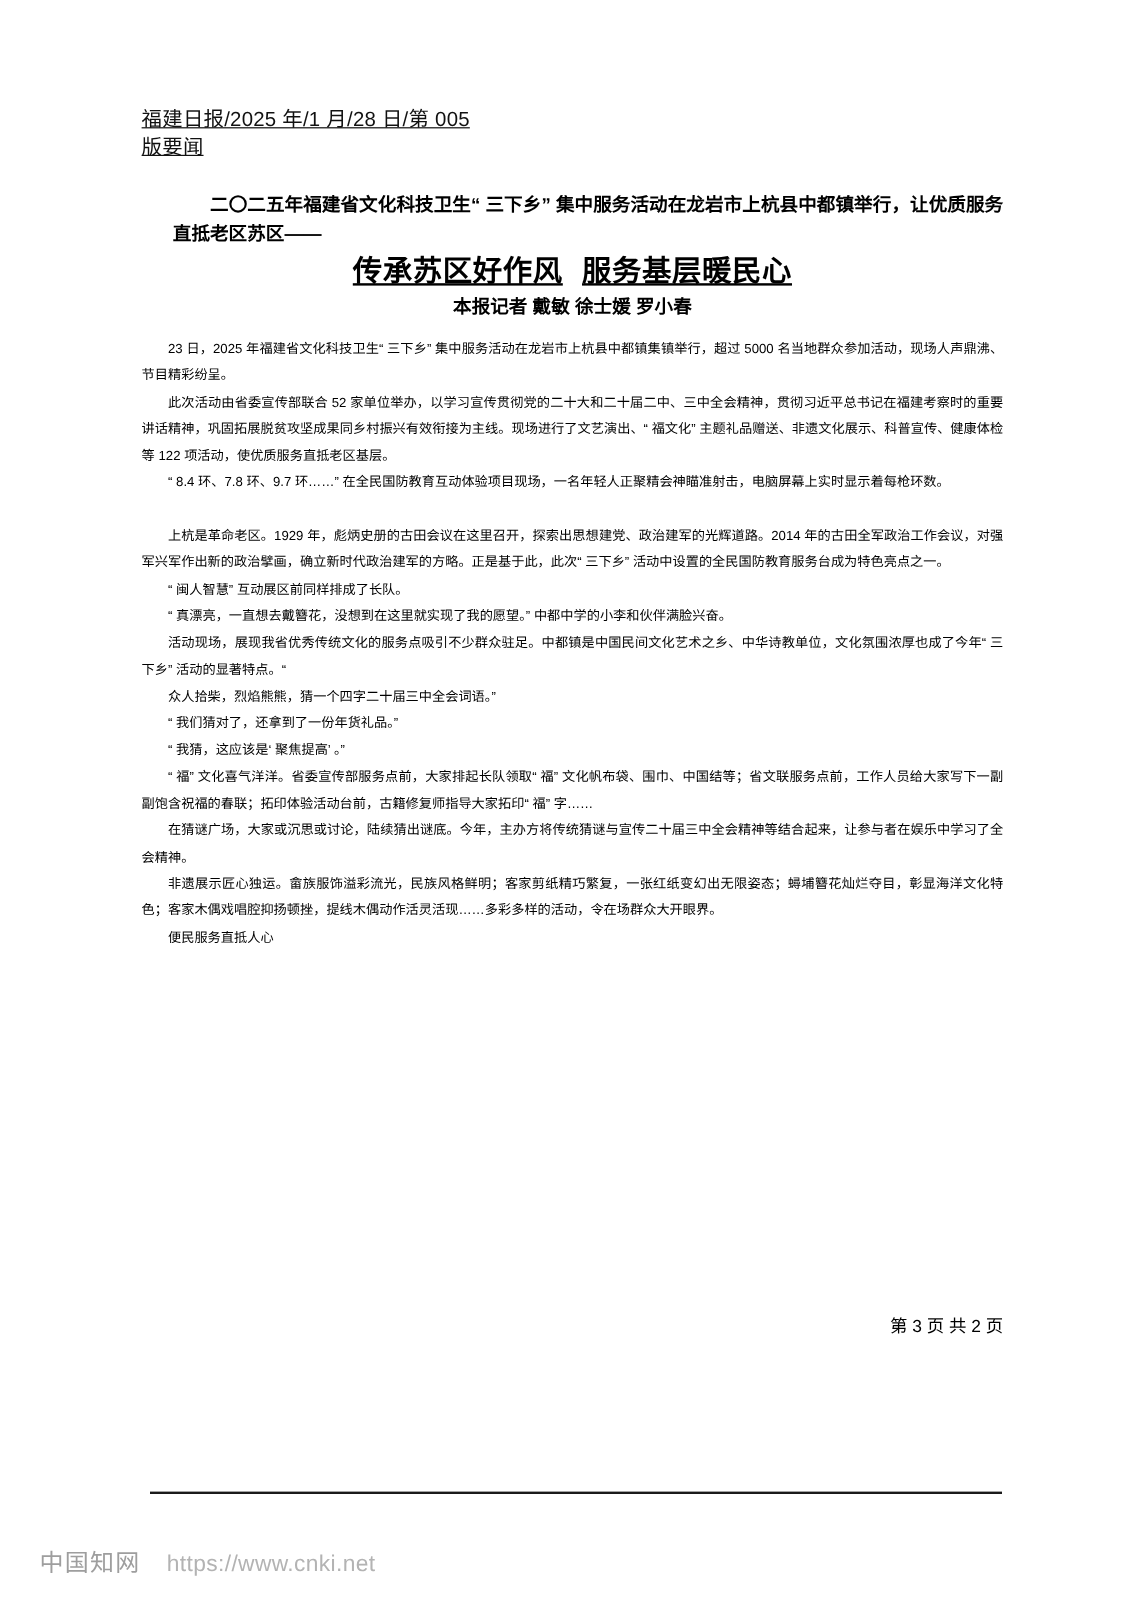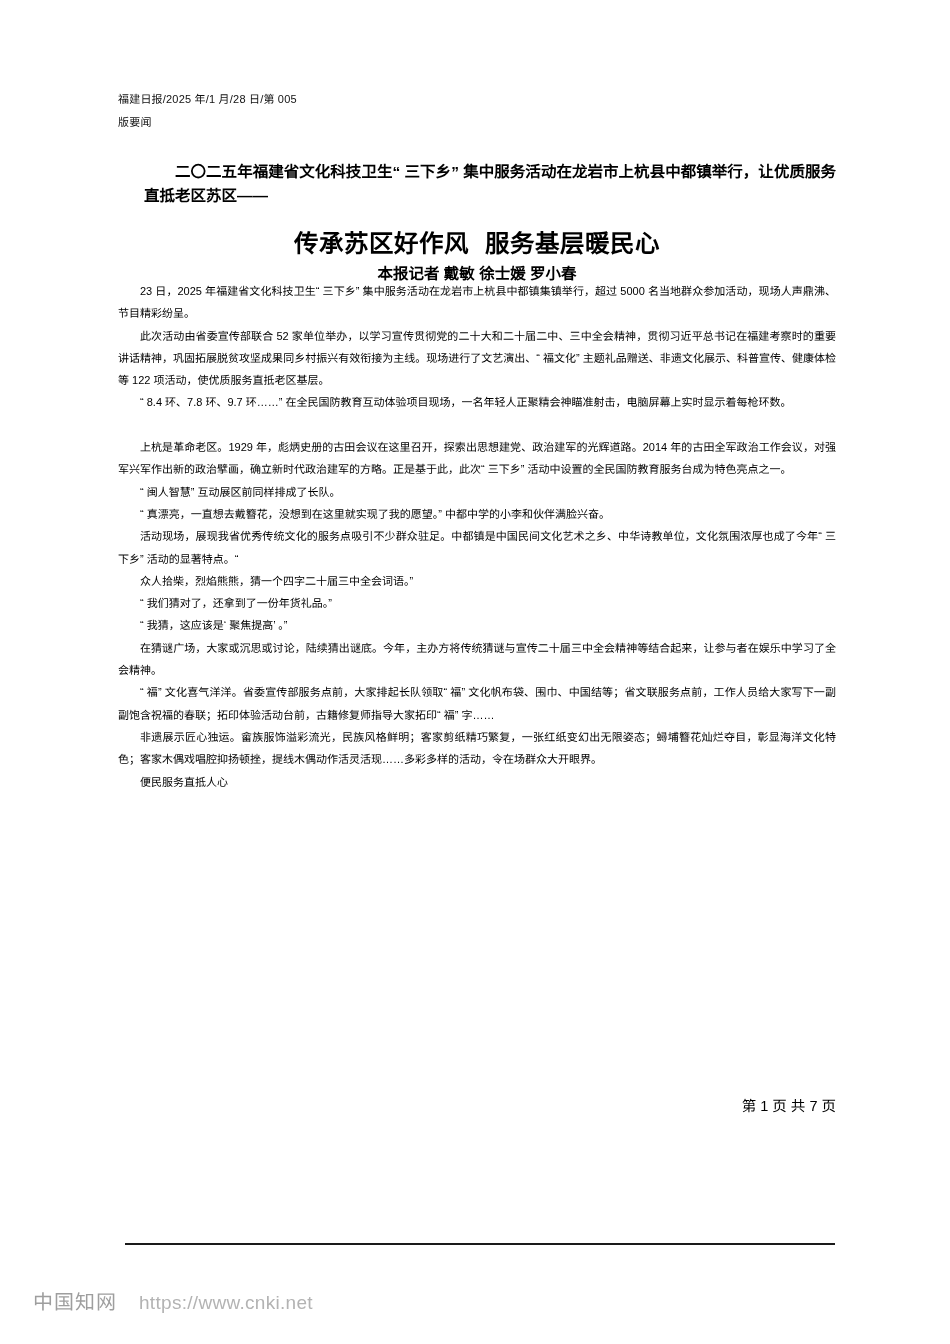--- a/index.html
+++ b/index.html
@@ -23,50 +23,52 @@
     height: 1344px;
     background: #fff;
   }
 
   
   .masthead {
     position: absolute;
     left: 118px;
     top: 88px;
     width: 420px;
-    font-size: 11px;
+    font-size: 17px;
     line-height: 23px;
     letter-spacing: .2px;
     color: #111;
+    text-decoration: underline;
   }
 
   
   .titleblock {
     position: absolute;
     left: 118px;
     top: 160px;
     width: 718px;
   }
   .shoulder {
     font-size: 15.5px;
     font-weight: bold;
     line-height: 24px;
     text-indent: 2em;
     text-align: justify;
     text-justify: inter-ideograph;
     color: #000;
     margin-left: 26px;
   }
   .headline {
-    margin-top: 20px;
+    margin-top: 3px;
     text-align: center;
     font-size: 24.5px;
     font-weight: bold;
     line-height: 32px;
     letter-spacing: .5px;
+    text-decoration: underline;
   }
   .headline .gap { display:inline-block; width: 16px; }
   .byline {
     margin-top: 2px;
     text-align: center;
     font-size: 15.5px;
     font-weight: bold;
     line-height: 24px;
   }
 
@@ -155,27 +157,27 @@
       <p>23 日，2025 年福建省文化科技卫生“ 三下乡” 集中服务活动在龙岩市上杭县中都镇集镇举行，超过 5000 名当地群众参加活动，现场人声鼎沸、节目精彩纷呈。</p>
       <p>此次活动由省委宣传部联合 52 家单位举办，以学习宣传贯彻党的二十大和二十届二中、三中全会精神，贯彻习近平总书记在福建考察时的重要讲话精神，巩固拓展脱贫攻坚成果同乡村振兴有效衔接为主线。现场进行了文艺演出、“ 福文化” 主题礼品赠送、非遗文化展示、科普宣传、健康体检等 122 项活动，使优质服务直抵老区基层。</p>
       <p>“ 8.4 环、7.8 环、9.7 环……” 在全民国防教育互动体验项目现场，一名年轻人正聚精会神瞄准射击，电脑屏幕上实时显示着每枪环数。</p>
       <p class="spaced">上杭是革命老区。1929 年，彪炳史册的古田会议在这里召开，探索出思想建党、政治建军的光辉道路。2014 年的古田全军政治工作会议，对强军兴军作出新的政治擘画，确立新时代政治建军的方略。正是基于此，此次“ 三下乡” 活动中设置的全民国防教育服务台成为特色亮点之一。</p>
       <p>“ 闽人智慧” 互动展区前同样排成了长队。</p>
       <p>“ 真漂亮，一直想去戴簪花，没想到在这里就实现了我的愿望。” 中都中学的小李和伙伴满脸兴奋。</p>
       <p>活动现场，展现我省优秀传统文化的服务点吸引不少群众驻足。中都镇是中国民间文化艺术之乡、中华诗教单位，文化氛围浓厚也成了今年“ 三下乡” 活动的显著特点。“</p>
       <p>众人拾柴，烈焰熊熊，猜一个四字二十届三中全会词语。”</p>
       <p>“ 我们猜对了，还拿到了一份年货礼品。”</p>
       <p>“ 我猜，这应该是‘ 聚焦提高’ 。”</p>
+      <p>“ 福” 文化喜气洋洋。省委宣传部服务点前，大家排起长队领取“ 福” 文化帆布袋、围巾、中国结等；省文联服务点前，工作人员给大家写下一副副饱含祝福的春联；拓印体验活动台前，古籍修复师指导大家拓印“ 福” 字……</p>
       <p>在猜谜广场，大家或沉思或讨论，陆续猜出谜底。今年，主办方将传统猜谜与宣传二十届三中全会精神等结合起来，让参与者在娱乐中学习了全会精神。</p>
-      <p>“ 福” 文化喜气洋洋。省委宣传部服务点前，大家排起长队领取“ 福” 文化帆布袋、围巾、中国结等；省文联服务点前，工作人员给大家写下一副副饱含祝福的春联；拓印体验活动台前，古籍修复师指导大家拓印“ 福” 字……</p>
       <p>非遗展示匠心独运。畲族服饰溢彩流光，民族风格鲜明；客家剪纸精巧繁复，一张红纸变幻出无限姿态；蟳埔簪花灿烂夺目，彰显海洋文化特色；客家木偶戏唱腔抑扬顿挫，提线木偶动作活灵活现……多彩多样的活动，令在场群众大开眼界。</p>
       <p>便民服务直抵人心</p>
     </div>
 
-  <div class="pagenum">第 1 页 共 7 页</div>
+  <div class="pagenum">第 3 页 共 2 页</div>
 
   <div class="divider"></div>
 
   <div class="watermark">
     <span class="wm-name">中国知网</span>
     <span class="wm-url">https://www.cnki.net</span>
   </div>
 
 </div>
 

